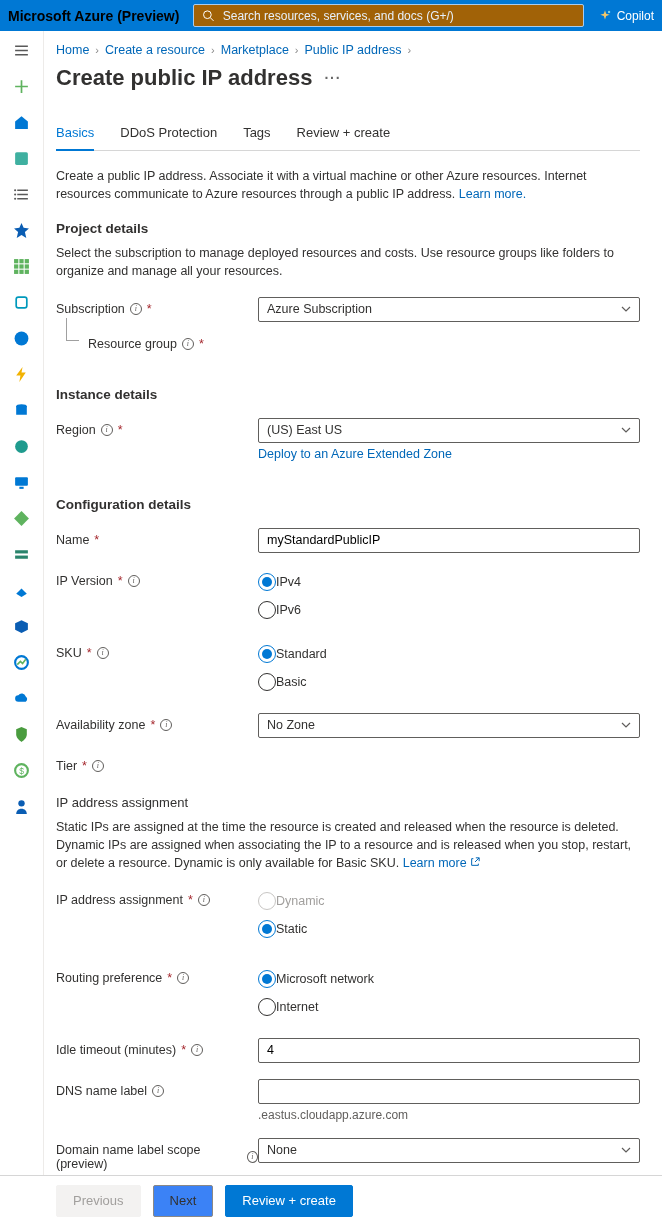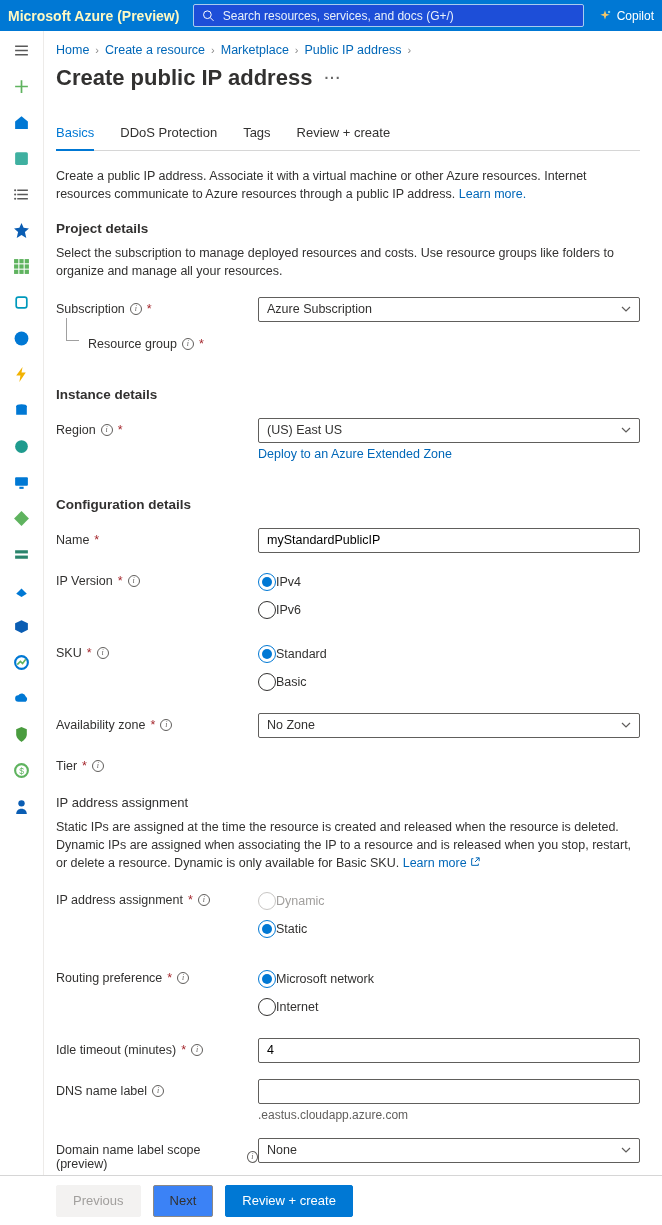--- a/index.html
+++ b/index.html
@@ -1,21 +1,21 @@
 <!DOCTYPE html>
 <html><head>
 <meta charset="utf-8">
 <style>
   * { box-sizing: border-box; margin: 0; padding: 0; }
   body { font-family: 'Segoe UI', Tahoma, sans-serif; font-size: 13px; color: #323130; width: 662px; height: 1225px; overflow: hidden; background:#fff; position: relative; }
 
   
   .topbar { background: #0078d4; height: 31px; display: flex; align-items: center; padding: 0 8px; gap: 14px; }
-  .brand { color: #fef9c3; font-size: 14px; font-weight: 600; white-space: nowrap; }
-  .search-wrap { flex:1; background:#1d4ed8; border-radius:2px; height:23px; display:flex; align-items:center; padding:0 8px; gap:8px; border:1px solid #a8ccee; }
+  .brand { color: #000000; font-size: 14px; font-weight: 600; white-space: nowrap; }
+  .search-wrap { flex:1; background:#a16207; border-radius:2px; height:23px; display:flex; align-items:center; padding:0 8px; gap:8px; border:1px solid #a8ccee; }
   .search-wrap input { background:transparent; border:none; outline:none; color:#fff; font-size:12px; width:100%; }
   .search-wrap input::placeholder { color:#e7f0fa; }
   .copilot { color:#fff; font-size:12px; display:flex; align-items:center; gap:5px; }
   .copilot-icon { width:14px; height:14px; }
 
   .main-wrap { display:flex; height:calc(100% - 31px); }
 
   
   .sidebar { width:44px; background:#fff; border-right:1px solid #edebe9; display:flex; flex-direction:column; align-items:center; padding-top:6px; gap:10px; }
   .side-btn { width:28px; height:26px; display:flex; align-items:center; justify-content:center; cursor:pointer; border-radius:3px; }

